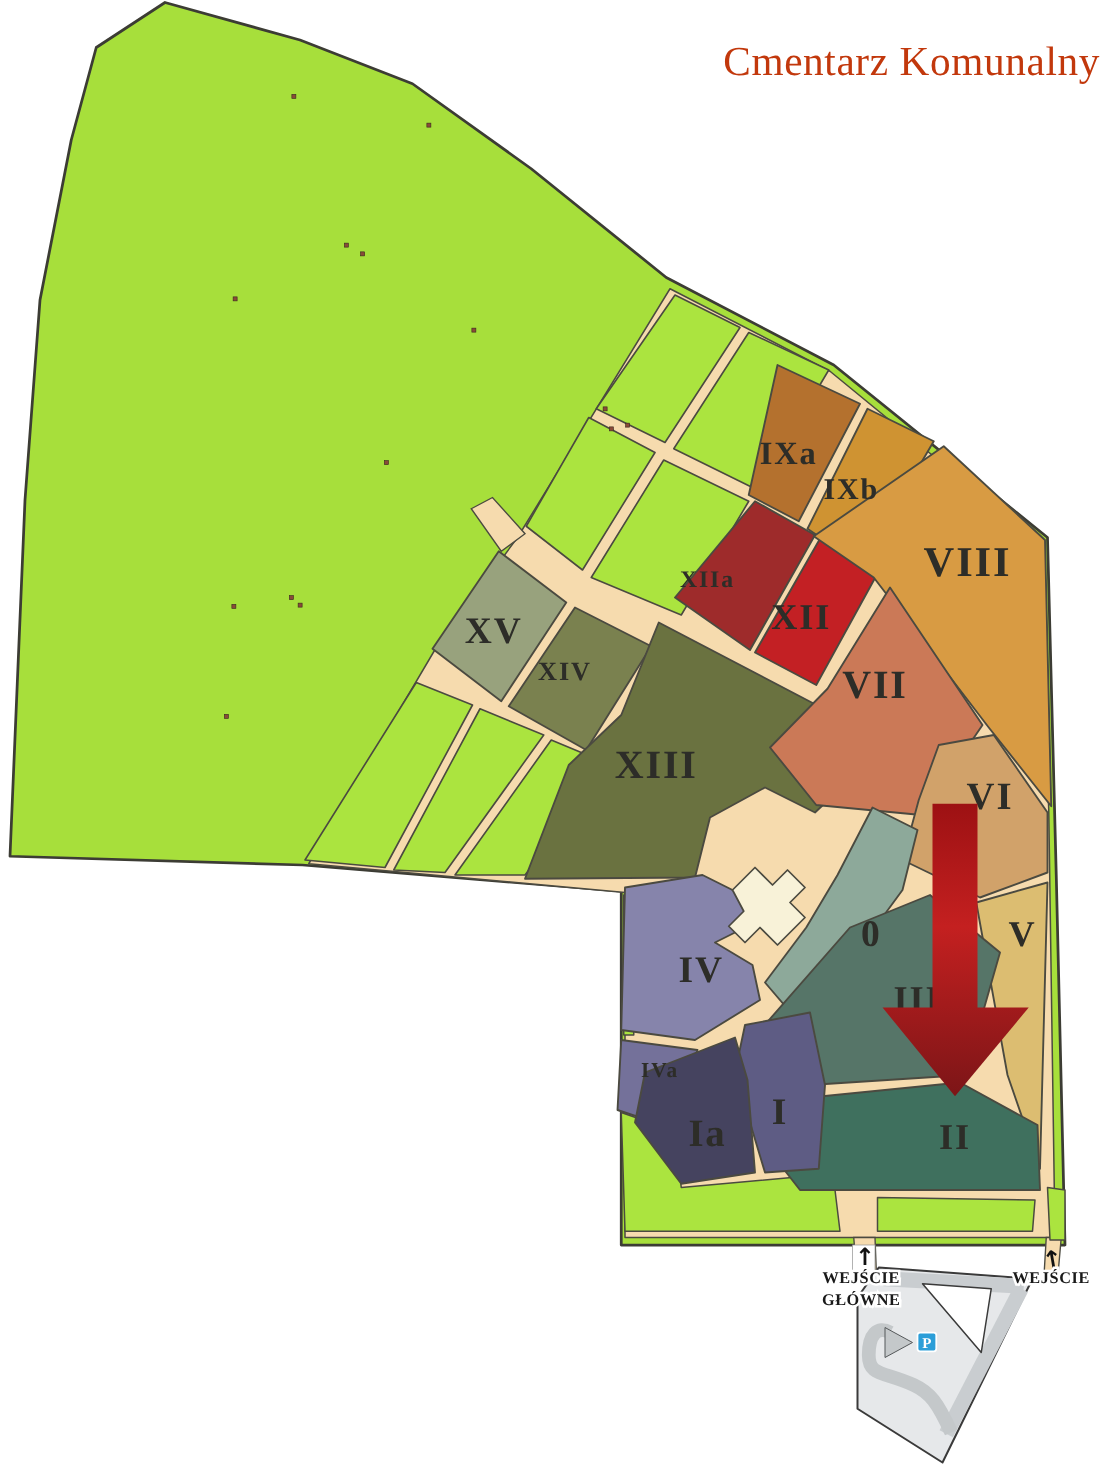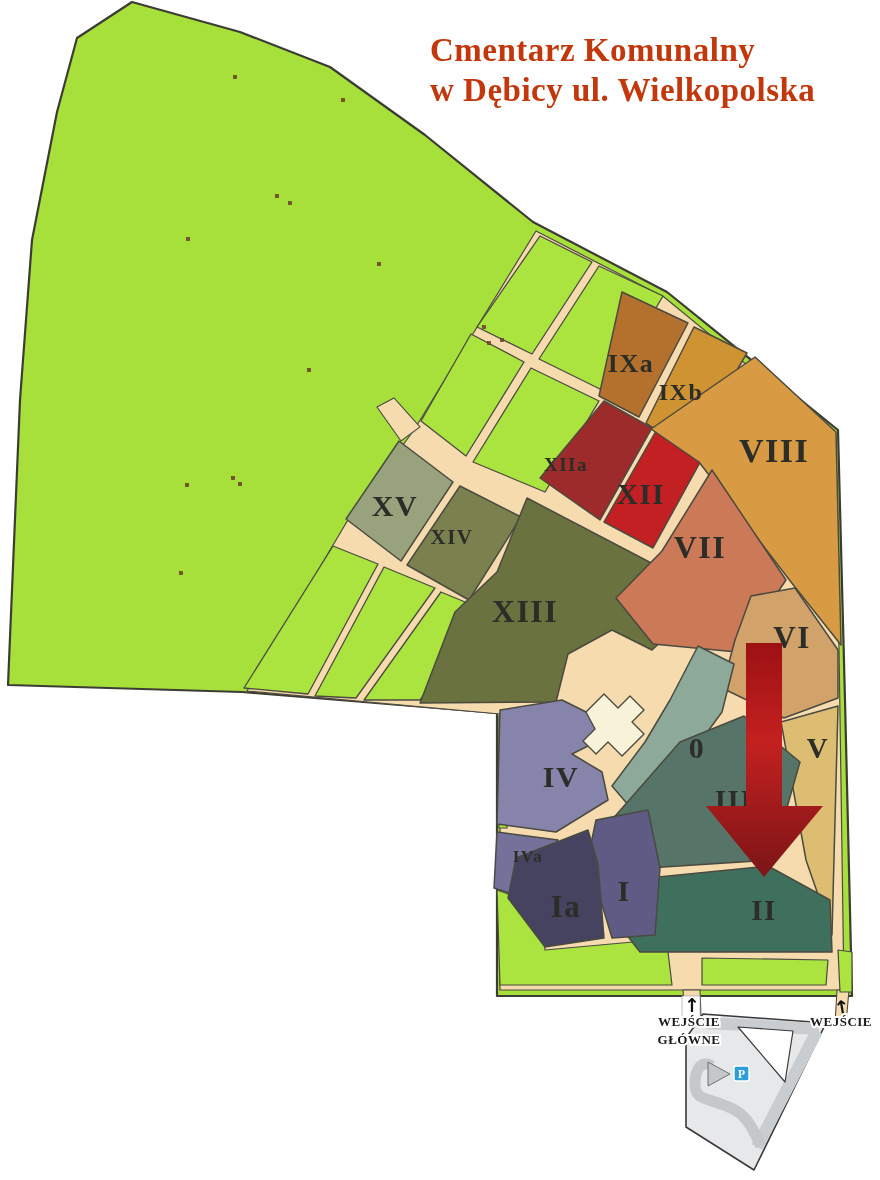--- a/index.html
+++ b/index.html
@@ -1,20 +1,20 @@
 <!DOCTYPE html>
 <html><head>
 <meta charset="utf-8">
 <style>
   html,body{margin:0;padding:0;background:#ffffff;}
   body{width:880px;height:1180px;position:relative;font-family:"Liberation Serif",serif;}
   .stage{position:absolute;left:0;top:0;width:880px;height:1180px;}
   #map-svg{position:absolute;left:0;top:0;}
-  .title{position:absolute;left:430px;top:30px;width:450px;text-align:left;
-         font-family:"Liberation Serif",serif;font-weight:bold;font-size:33px;
+  .title{position:absolute;left:430px;top:30px;width:450px;text-align:right;
+         font-family:"Liberation Serif",serif;font-weight:normal;font-size:33px;
          line-height:40px;letter-spacing:.5px;}
   .slabel{font-family:"Liberation Serif",serif;font-weight:bold;letter-spacing:1.5px;}
   .entl{font-family:"Liberation Serif",serif;font-weight:bold;font-size:13px;
         paint-order:stroke;stroke:#ffffff;stroke-width:4px;fill:#191919;letter-spacing:.5px;}
   .earrow{font-family:"DejaVu Sans",sans-serif;font-weight:bold;font-size:19px;fill:#111;}
   .psign{font-family:"Liberation Serif",serif;font-weight:bold;font-size:12px;fill:#ffffff;}
 </style>
 </head>
 <body>
 
@@ -110,15 +110,14 @@
       <text x="741.5" y="1074" text-anchor="middle" dominant-baseline="central" class="psign">P</text>
       <rect x="682" y="996" width="18" height="22" fill="#ffffff" stroke="#999" stroke-width="0.6"></rect>
       <text x="692" y="1012" text-anchor="middle" class="earrow">↑</text>
       <text x="843" y="1014" text-anchor="middle" class="earrow" transform="rotate(-10 843 1014)">↑</text>
       <text x="689" y="1026" text-anchor="middle" class="entl">WEJŚCIE</text>
       <text x="689" y="1044" text-anchor="middle" class="entl">GŁÓWNE</text>
       <text x="841" y="1026" text-anchor="middle" class="entl">WEJŚCIE</text>
     </svg>
   <div class="title" style="color: rgb(194, 56, 12);">
     <div>Cmentarz Komunalny</div>
-    <div>w Dębicy ul. Wielkopolska</div>
   </div>
 </div>
 
 </body></html>

